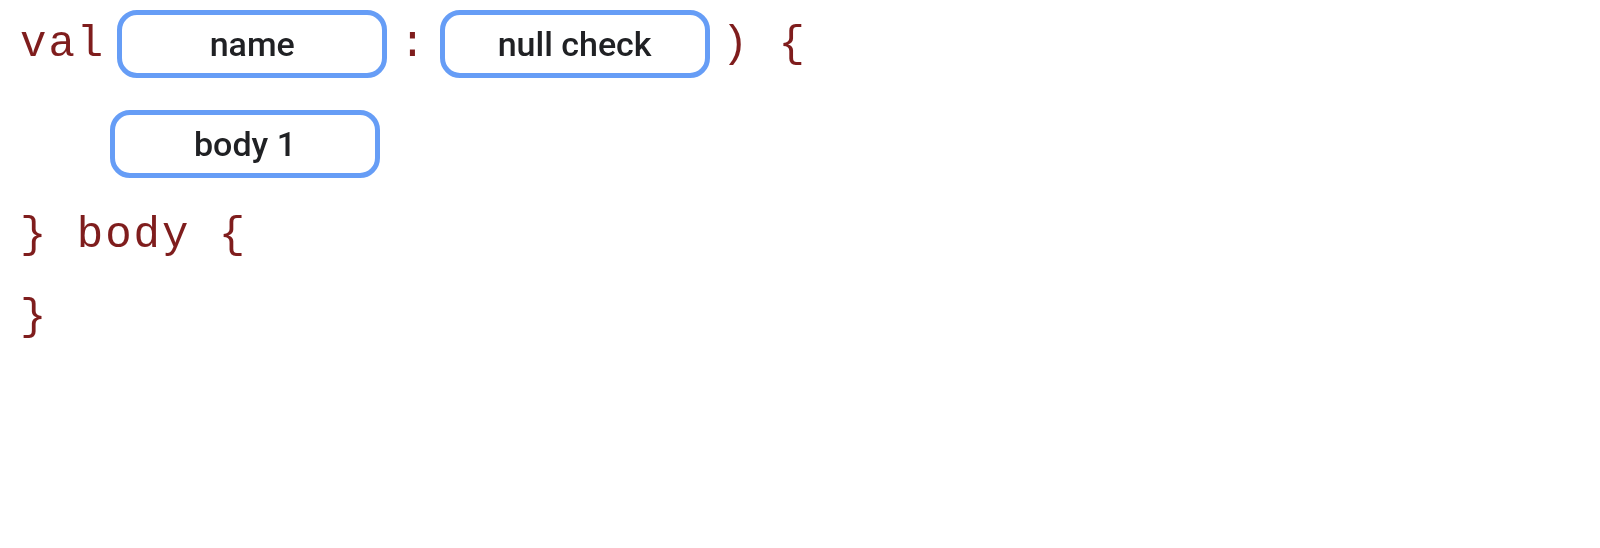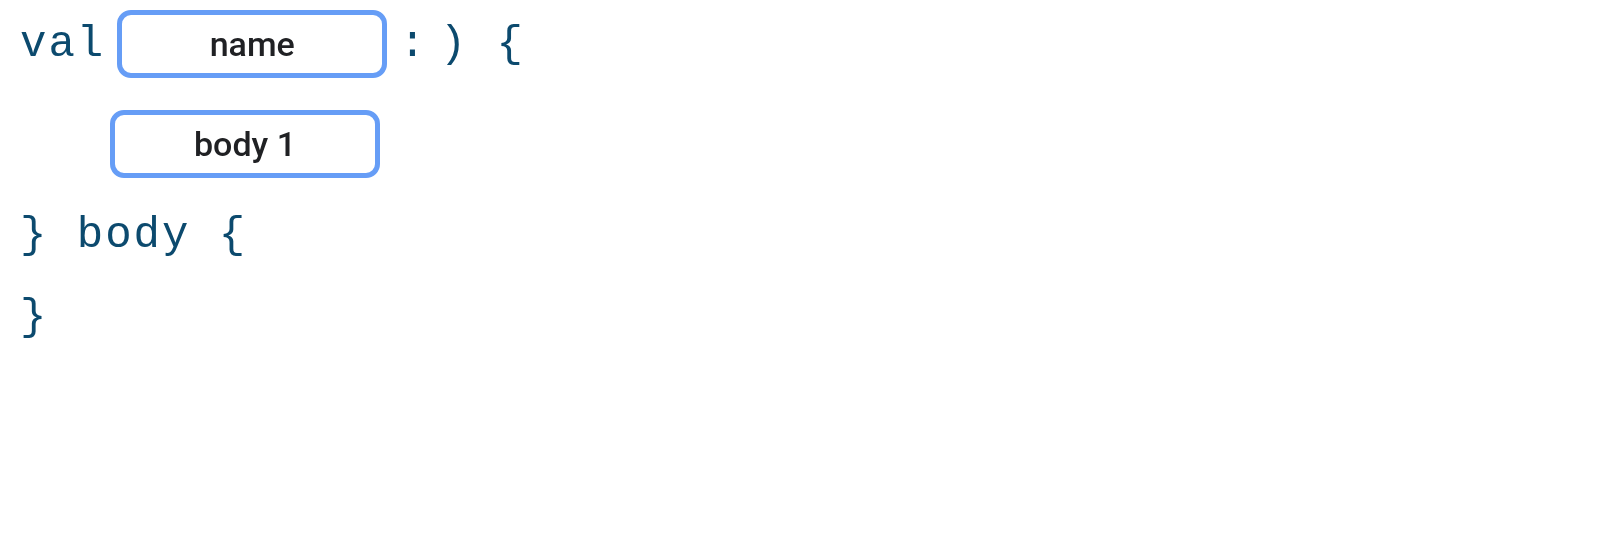--- a/index.html
+++ b/index.html
@@ -21,27 +21,27 @@
     }
     .row {
       display: flex;
       align-items: center;
       gap: 12px;
     }
     .mono {
       font-family: "Courier New", Courier, monospace;
       font-size: 44px;
       font-weight: 400;
-      color: #0c4a6e;
+      color: #7f1d1d;
       white-space: pre;
       letter-spacing: 2px;
     }
     .token-box {
       border: 5px solid #669df6;
-      border-radius: 14px;
+      border-radius: 20px;
       padding: 10px 28px;
       font-family: -apple-system, BlinkMacSystemFont, "Segoe UI", Roboto, Helvetica, Arial, sans-serif;
       font-size: 34px;
       font-weight: 500;
       color: #202124;
       background: #ffffff;
       display: inline-flex;
       align-items: center;
       justify-content: center;
       min-height: 68px;
@@ -52,20 +52,21 @@
   </style>
 </head>
 <body>
 
 <div class="diagram">
 
   <div class="row">
     <span class="mono">val</span>
     <span class="token-box wider">name</span>
     <span class="mono">:</span>
+    <span class="token-box wider">null check</span>
     <span class="mono">) {</span>
   </div>
 
   <div class="row indent">
     <span class="token-box wider">body 1</span>
   </div>
 
   <div class="row">
     <span class="mono">} body {</span>
   </div>

